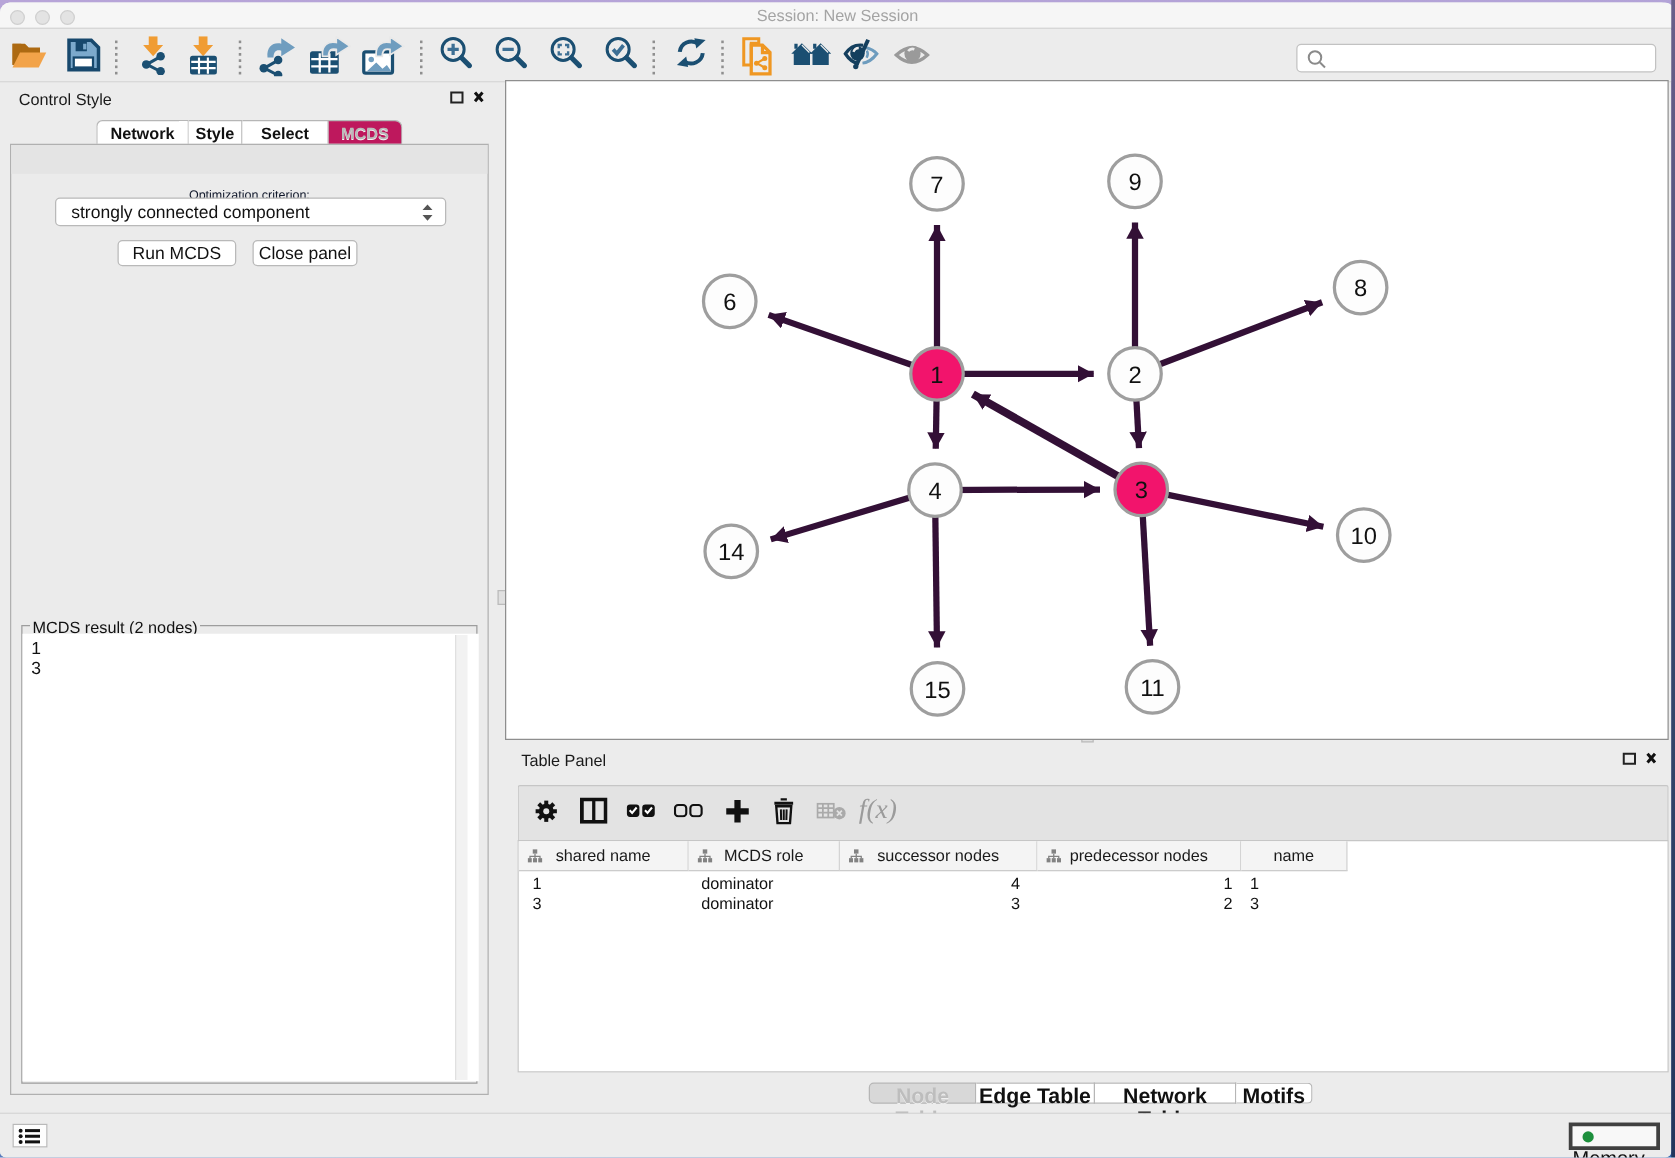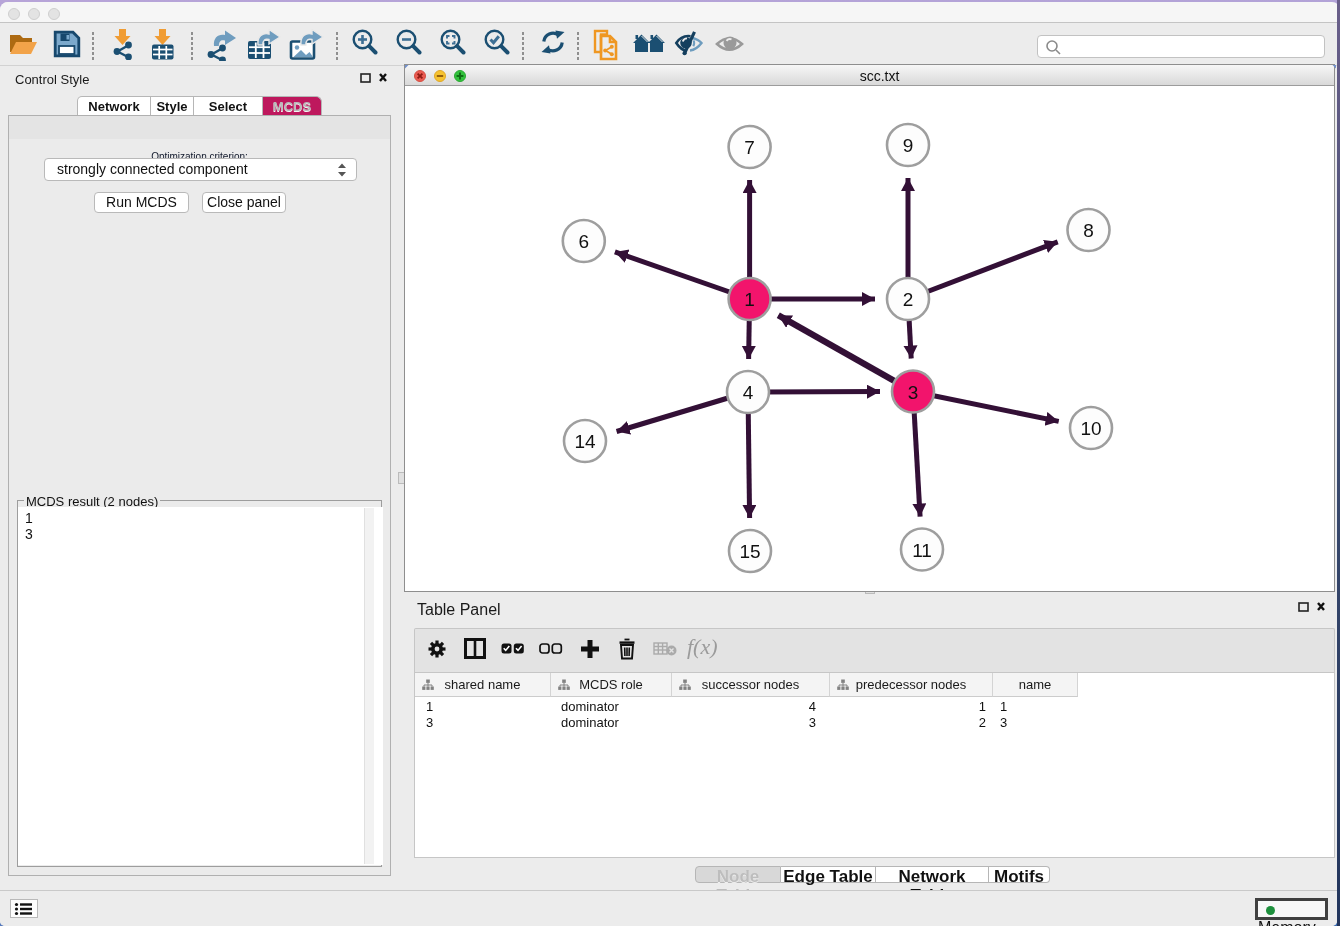--- a/index.html
+++ b/index.html
@@ -25,38 +25,39 @@
 #grpbox { position:absolute; left:17px; top:500px; width:365px; height:367px; border:1px solid #9d9d9d; }
 #grplabel { position:absolute; left:24px; top:494px; font-size:13px; color:#111; background:#ebebeb; padding:0 2px; }
 #grpwhite { position:absolute; left:18px; top:507px; width:365px; height:358px; background:#fff; }
 #grpscroll { position:absolute; left:364px; top:508px; width:10px; height:356px; background:#f2f2f2; border-left:1px solid #e0e0e0; }
 
 #netwin { position:absolute; left:404px; top:64px; width:931px; height:528px; border:1px solid #8e8e8e; background:#fff; }
 #nettitle { position:absolute; left:0; top:0; width:100%; height:21px; background:linear-gradient(#f7f7f7,#d9d9d9); border-bottom:1px solid #9c9c9c; }
 .dot { position:absolute; top:4.5px; width:12px; height:12px; border-radius:50%; }
 #netname { position:absolute; top:3px; left:10px; width:100%; text-align:center; font-size:14px; color:#111; }
 
-#tp-title { position:absolute; left:417px; top:601px; font-size:16px; color:#1a1a1a; }
+#tp-title { position:absolute; left:417px; top:601px; font-size:13px; color:#1a1a1a; }
 #tp-toolbar { position:absolute; left:414px; top:628px; width:921px; height:44px; background:#e3e3e3; border:1px solid #c6c6c6; border-bottom:none; border-radius:2px 2px 0 0;padding-left:28px; }
 #tp-table { position:absolute; left:414px; top:672px; width:921px; height:186px; background:#fff; border:1px solid #c6c6c6; }
 .hcell { position:absolute; top:0; height:24px; background:#f4f4f4; border-right:1px solid #d4d4d4; border-bottom:1px solid #cccccc; font-size:13px; color:#1a1a1a; text-align:center; line-height:24px; }
 .treeicon { position:absolute; top:6px; }
 .rcell { position:absolute; font-size:13px; color:#111; height:16px; line-height:16px; }
 .btab { position:absolute; top:866px; height:17px; background:#fff; border:1px solid #b6b6b6; font-size:17px; font-weight:700; color:#111; text-align:center; line-height:19px; }
 #statusbar { position:absolute; left:0; top:890px; width:1337px; height:36px; background:#ececec; border-top:1px solid #c9c9c9; border-radius:0 0 5px 5px; }
 #membtn { position:absolute; left:1255px; top:898px; width:73px; height:22px; background:#f8f8f8; border:3px solid #404040; font-size:16px; color:#111; }
 #listbtn { position:absolute; left:10px; top:899px; width:28px; height:19px; background:#fdfdfd; border:1px solid #b9b9b9; }
 </style>
 </head>
 <body>
 <div id="win"></div>
 <div id="titlebar">
   <div class="tl" style="left:8px"></div>
   <div class="tl" style="left:28px"></div>
   <div class="tl" style="left:48px"></div>
+  <div id="title">Session: New Session</div>
 </div>
 <div id="toolbar">
   <span class="sep" style="left:92px"></span>
   <span class="sep" style="left:191px"></span>
   <span class="sep" style="left:336px"></span>
   <span class="sep" style="left:522px"></span>
   <span class="sep" style="left:577px"></span>
 
   <svg class="ticon" style="left:7px" width="32" height="32" viewBox="0 0 32 32">
     <path d="M3 6 L13 6 L16 9 L25 9 L25 14 L10 14 L3 23 Z" fill="#ad6a12"></path>
@@ -225,42 +226,20 @@
 <div id="grplabel">MCDS result (2 nodes)</div>
 <div id="grpwhite">
     <div style="position:absolute;left:7px;top:3px;font-size:14px;color:#111;line-height:16px;">1<br>3</div>
   </div>
 <div id="grpscroll"></div>
 
 <div style="position:absolute;left:398px;top:472px;width:7px;height:12px;background:#e0e0e0;border:1px solid #bbb;"></div>
 <div style="position:absolute;left:865px;top:588px;width:10px;height:6px;background:#e0e0e0;border:1px solid #bbb;"></div>
 
 <div id="netwin">
-  <div id="nettitle">
-    <div class="dot" style="left:9px; background:#ea5a50; border:1px solid #d34f43;">
-        <svg width="10" height="10" viewBox="0 0 10 10" style="position:absolute;left:0;top:0">
-          <path d="M2.6 2.6 L7.4 7.4 M7.4 2.6 L2.6 7.4" stroke="#8f1a12" stroke-width="1.8"></path>
-        </svg>
-      </div>
-    <div class="dot" style="left:29px; background:#f6c22f; border:1px solid #dfa828;">
-        <svg width="10" height="10" viewBox="0 0 10 10" style="position:absolute;left:0;top:0">
-          <line x1="1.8" y1="5" x2="8.2" y2="5" stroke="#94600d" stroke-width="2"></line>
-        </svg>
-      </div>
-    <div class="dot" style="left:49px; background:#32c23c; border:1px solid #2aa833;">
-        <svg width="10" height="10" viewBox="0 0 10 10" style="position:absolute;left:0;top:0">
-          <path d="M5 1.6 L5 8.4 M1.6 5 L8.4 5" stroke="#0e6e14" stroke-width="2"></path>
-        </svg>
-      </div>
-    <div id="netname">scc.txt</div>
-    <svg width="931" height="21" viewBox="0 0 931 21" style="position:absolute;left:0;top:0">
-        <path d="M0 0 H3.5 L0 3.5 Z" fill="#7291cc"></path>
-        <path d="M927.5 0 H931 V3.5 Z" fill="#7291cc"></path>
-      </svg>
-  </div>
   <svg id="graph" width="929" height="505" viewBox="0 0 929 505" style="position:absolute;left:0;top:22px;">
     <defs>
       <marker id="arr" markerUnits="userSpaceOnUse" markerWidth="17" markerHeight="16" refX="13" refY="7" orient="auto">
         <path d="M0,0 L13,7 L0,14 Z" fill="#331036"></path>
       </marker>
     </defs>
     <g stroke="#331036" stroke-width="5" marker-end="url(#arr)">
       <line x1="344.6" y1="212.0" x2="344.6" y2="93.0"></line>
       <line x1="344.6" y1="212.0" x2="209.9" y2="164.9"></line>
       <line x1="344.6" y1="212.0" x2="470.0" y2="212.0"></line>

